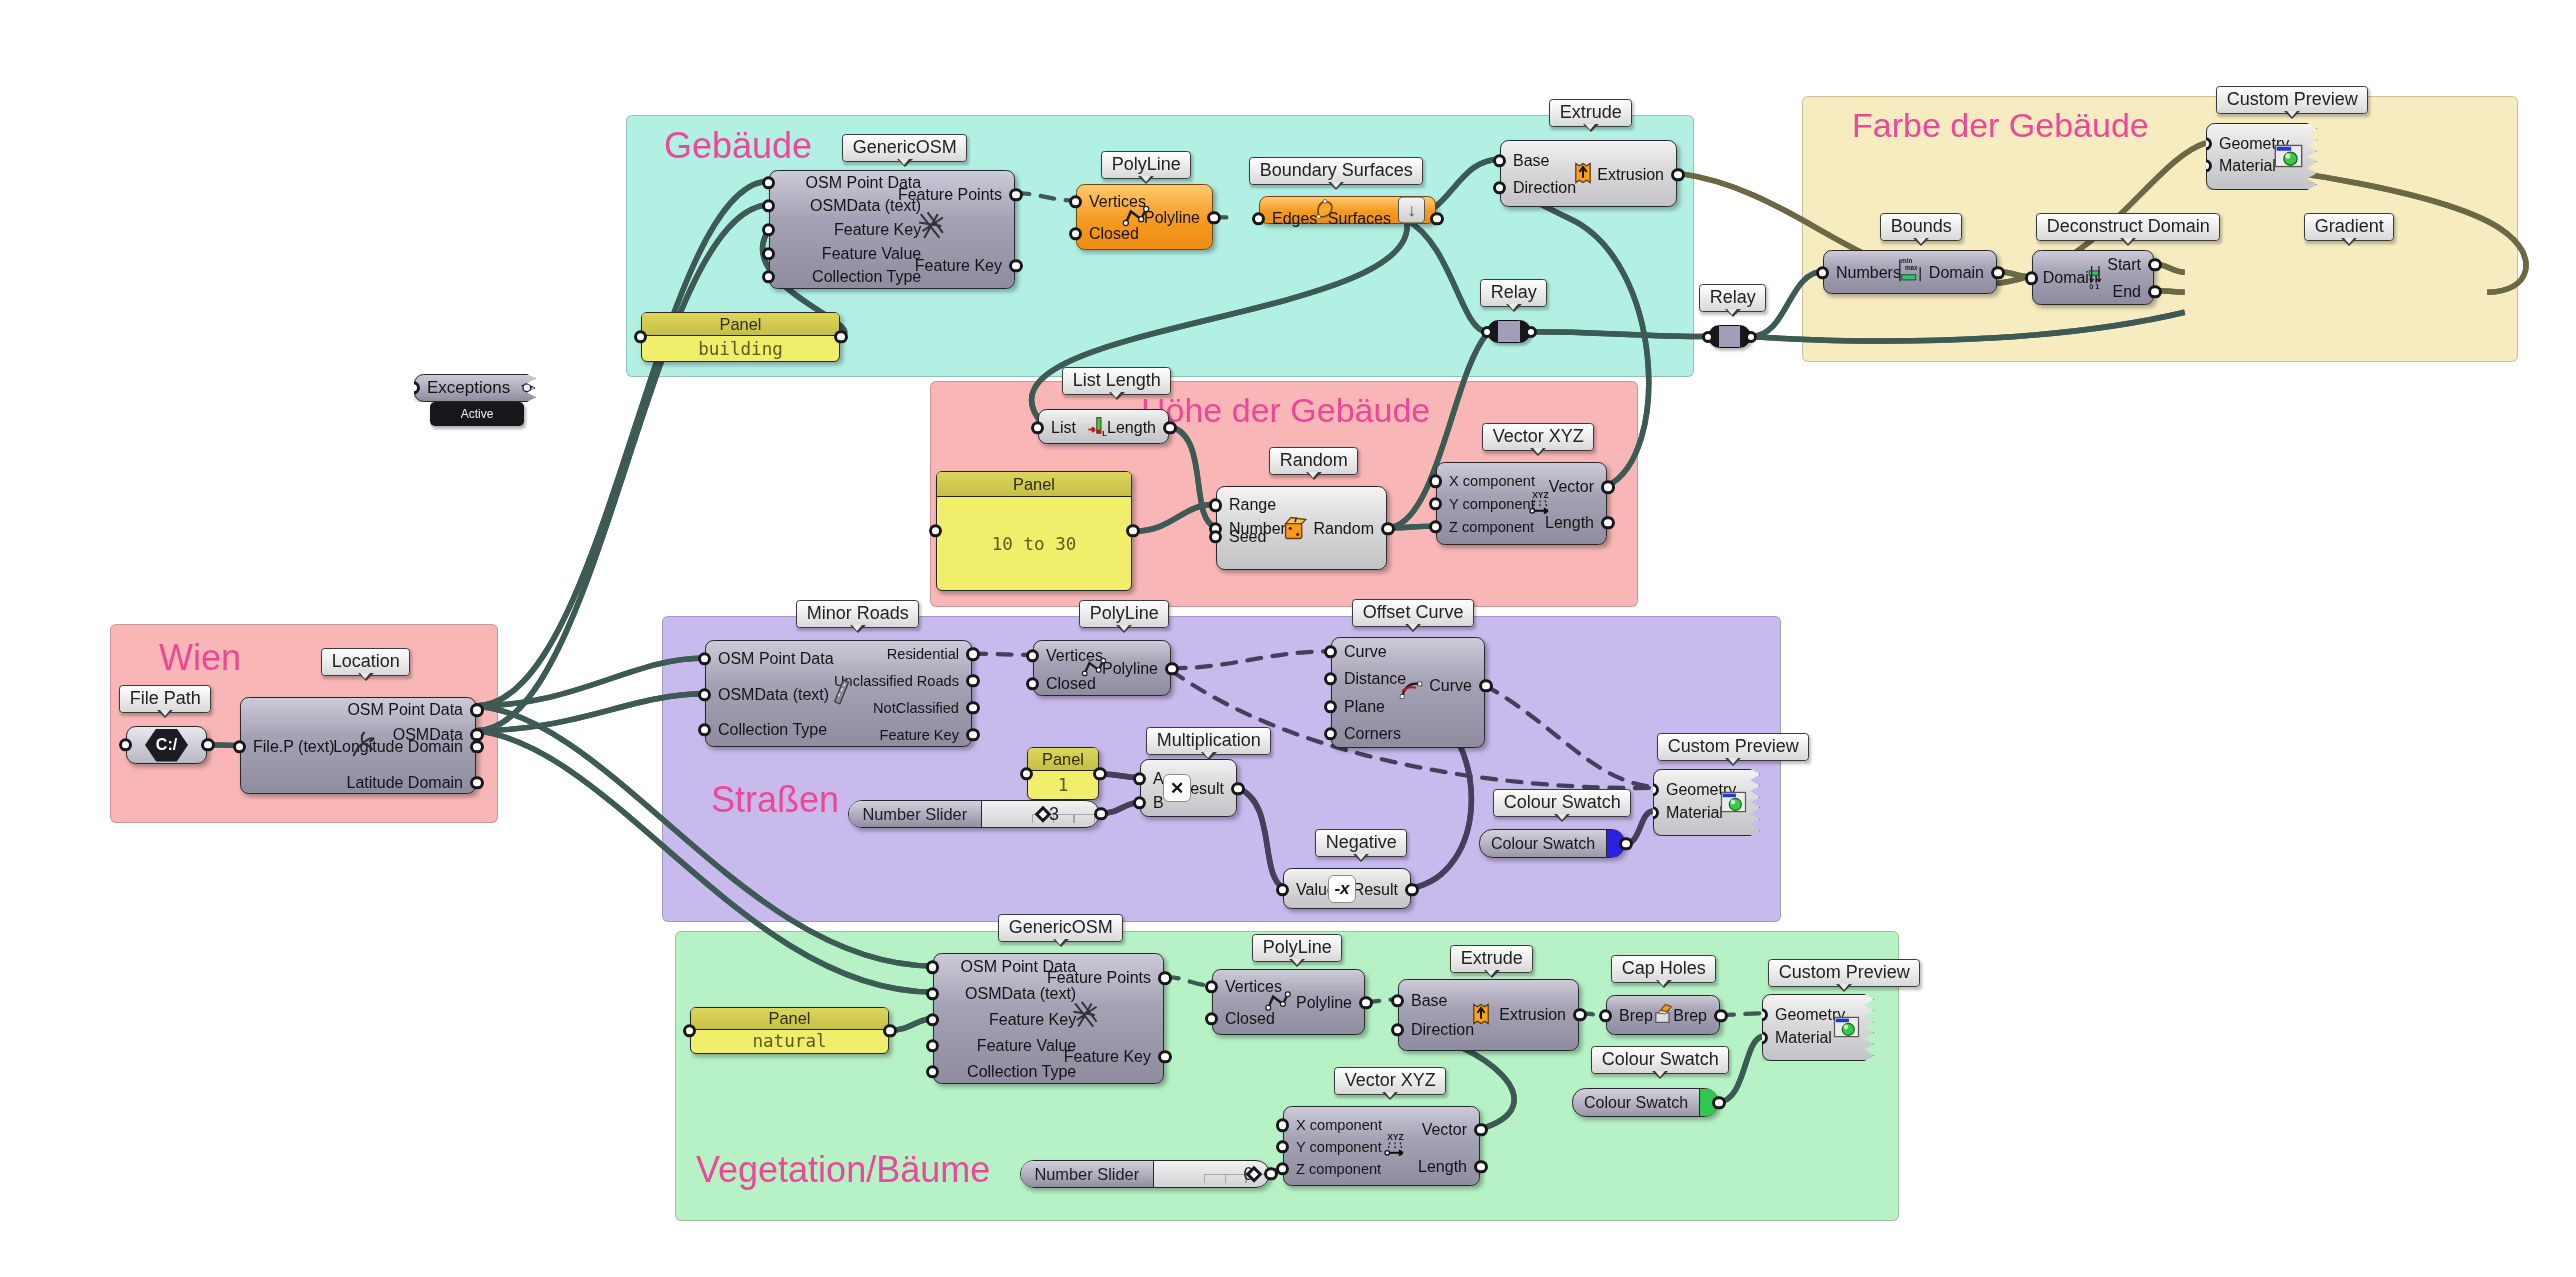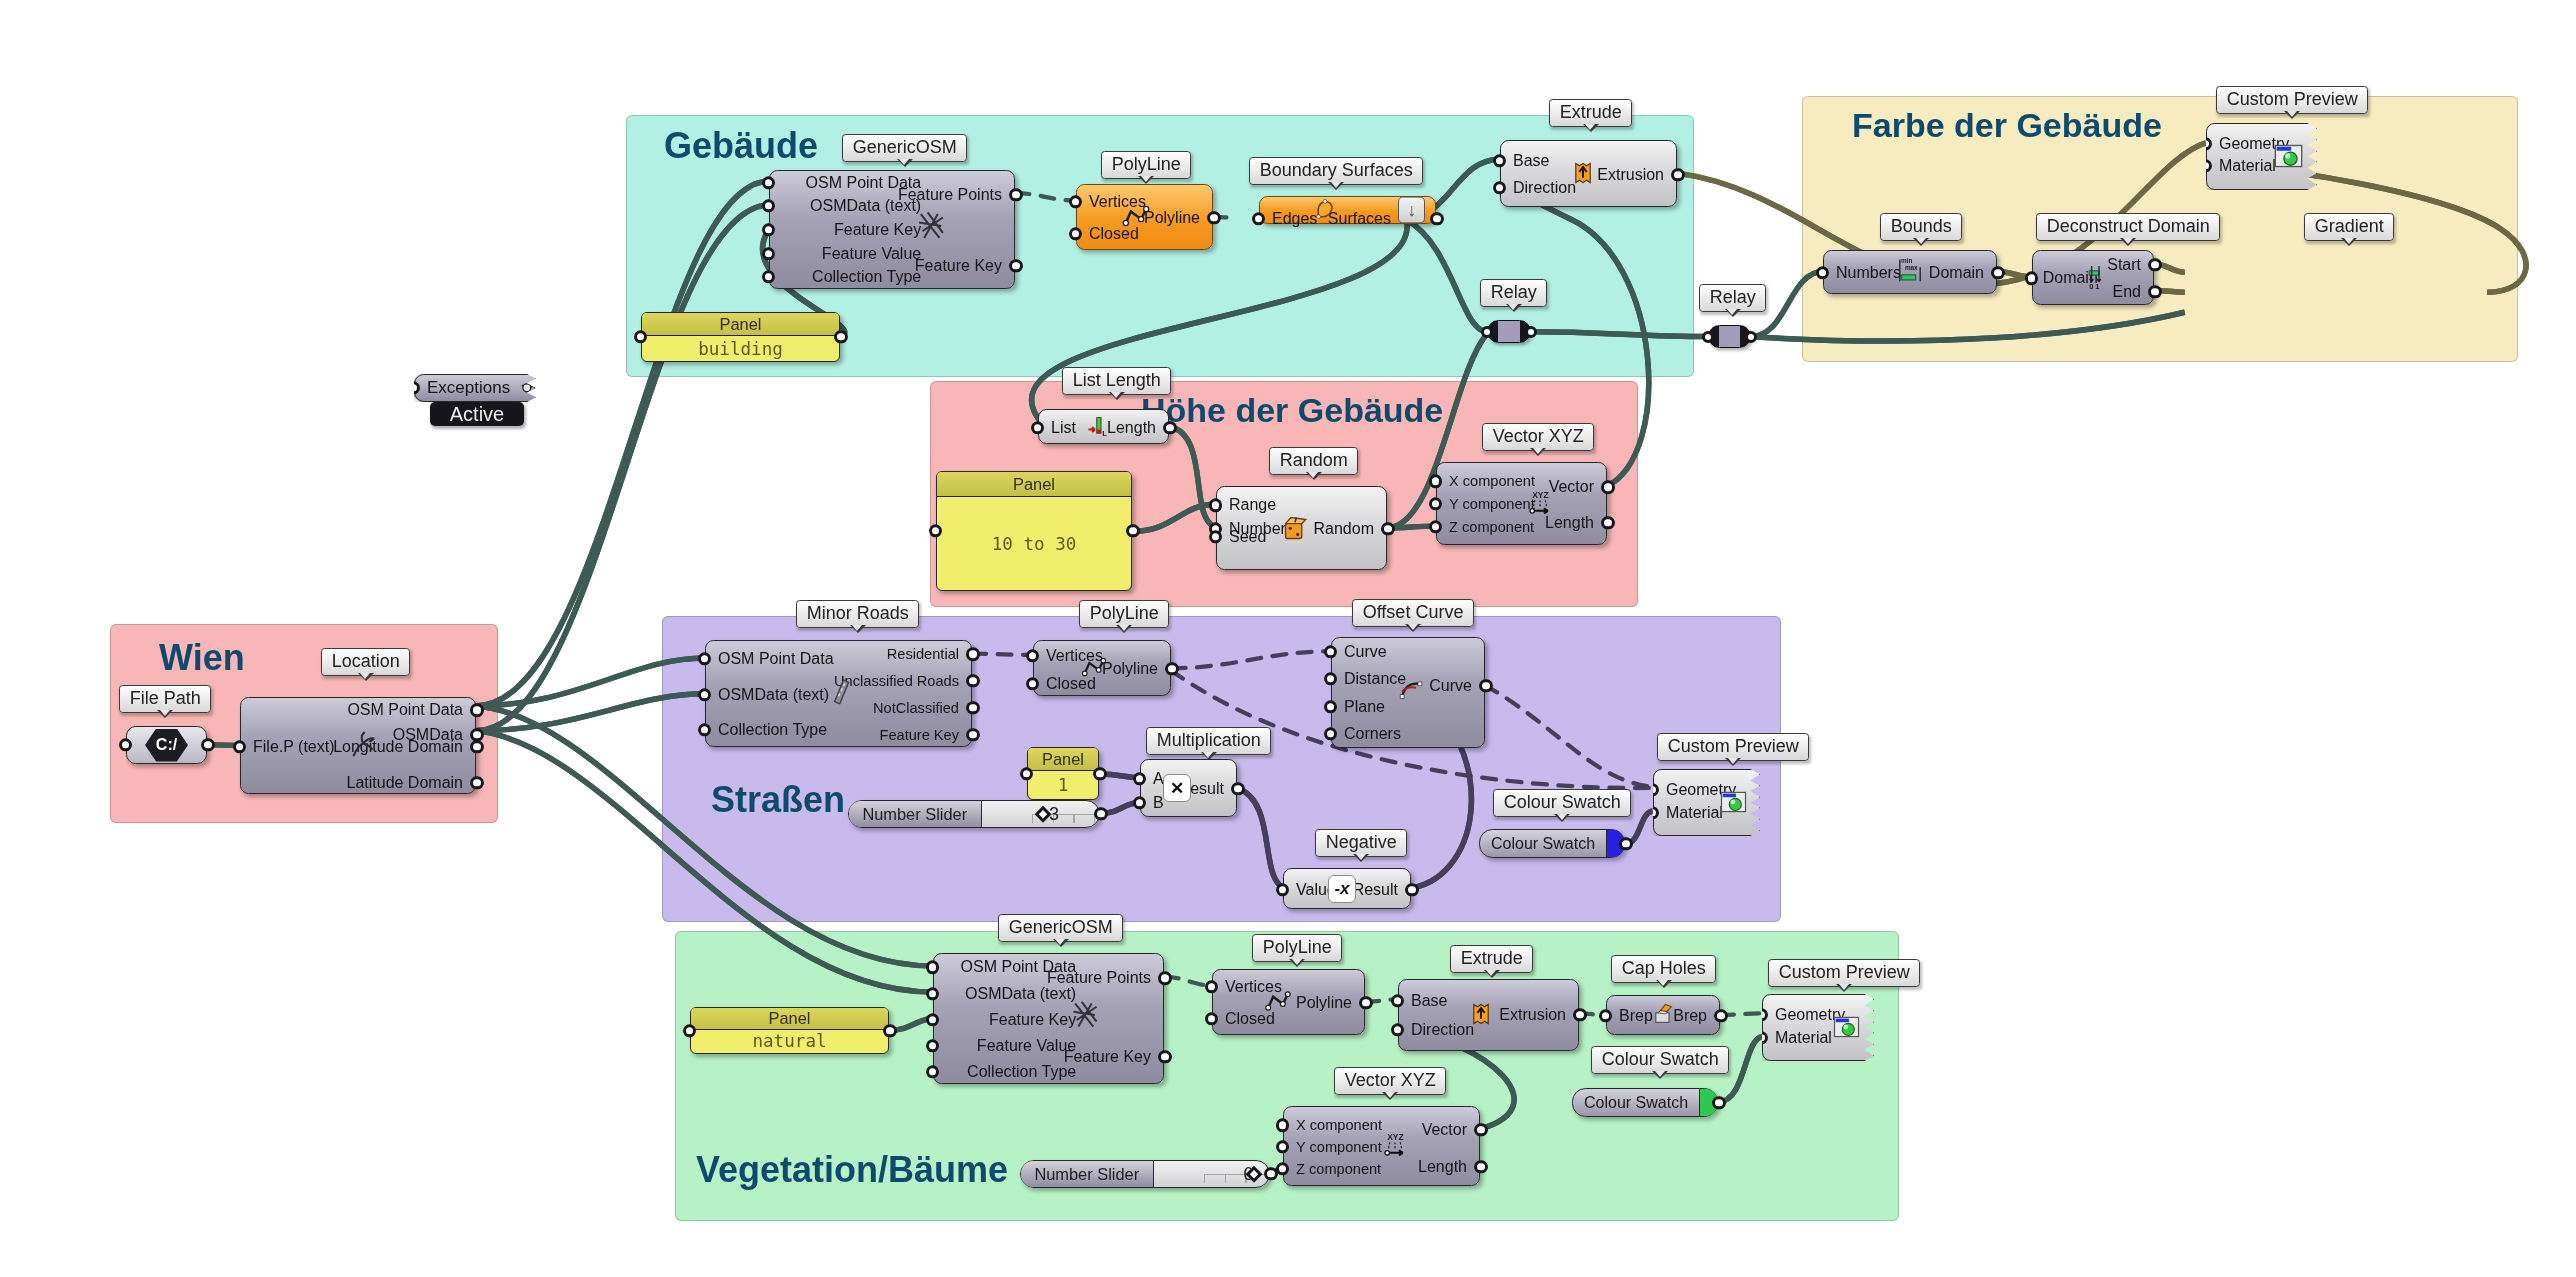--- a/index.html
+++ b/index.html
@@ -1,20 +1,20 @@
 <!DOCTYPE html>
 <html style="font-size:9.7px"><head>
 <meta charset="utf-8">
 <style>
   html,body{margin:0;padding:0;background:#fff;}
   #canvas{position:relative;width:2576px;height:1277px;background:#ffffff;overflow:hidden;
           font-family:"Liberation Sans",sans-serif;color:#141417;}
   
   .grp{position:absolute;border-radius:6px;border:0.6px solid rgba(0,0,0,.18);z-index:1;}
-  .gtitle{position:absolute;font-weight:bold;font-size:36px;color:#0c4a6e;white-space:nowrap;z-index:2;}
+  .gtitle{position:absolute;font-weight:normal;font-size:36px;color:#ec4899;white-space:nowrap;z-index:2;}
   
   svg.wires{position:absolute;left:0;top:0;z-index:3;}
   .w{fill:none;stroke:#3e5a55;stroke-width:9;}
   .p{stroke:#453f5c;} .y{stroke:#6c6845;}
   .d{stroke-width:7;stroke-dasharray:23 19;stroke-linecap:round;}
   use.c{fill:none;stroke:#b9d4cd;stroke-width:3.5;} use.cp{fill:none;stroke:#b9aed8;stroke-width:3.5;}
   use.cy{fill:none;stroke:#d6d0a8;stroke-width:3.5;}
   
   .tag{position:absolute;z-index:6;background:linear-gradient(180deg,#ffffff,#d8d8d8);
        border:1.8px solid #3a3a3a;border-radius:3.6px;padding:2.4px 9.7px;font-size:18px;color:#222;
@@ -87,21 +87,21 @@
   .fp::before{left:-8.5px;} .fp::after{right:-8.5px;}
   .hex{width:43px;height:33px;background:#1c1c22;color:#fff;display:flex;align-items:center;justify-content:center;
       font-weight:bold;font-size:16px;clip-path:polygon(26% 0,74% 0,100% 50%,74% 100%,26% 100%,0 50%);}
   
   .exc{position:absolute;z-index:5;display:flex;align-items:center;gap:8.5px;padding:0 12px;
       background:linear-gradient(180deg,#cdcbd8,#8f8ca0);border:1.8px solid #26262c;box-sizing:border-box;
       clip-path:polygon(0 0,calc(100% - 9px) 0,100% 16%,calc(100% - 9px) 33%,100% 50%,calc(100% - 9px) 66%,100% 83%,calc(100% - 9px) 100%,0 100%);
       border-radius:9.7px 0 0 9.7px;filter:drop-shadow(1.8px 2.4px 2.4px rgba(0,0,0,.35));font-size:17px;}
   .exc::before{content:"";position:absolute;width:13.4px;height:13.4px;border-radius:50%;background:#fff;
       border:3px solid #17171b;top:50%;left:-8px;transform:translateY(-50%);box-sizing:border-box;}
-  .activeTag{position:absolute;z-index:4;background:#17171b;color:#eee;border-radius:4.9px;font-size:20px;
+  .activeTag{position:absolute;z-index:4;background:#17171b;color:#eee;border-radius:4.9px;font-size:12px;
       display:flex;align-items:center;justify-content:center;box-shadow:1.8px 2.4px 3px rgba(0,0,0,.3);}
   
   .dab{position:absolute;right:9.7px;top:50%;transform:translateY(-50%);width:27px;height:27px;z-index:2;
       background:linear-gradient(180deg,#f4f4f4,#cfcfcf);border:1.8px solid #555;border-radius:4.9px;
       display:flex;align-items:center;justify-content:center;font-size:18px;font-weight:bold;color:#555;box-sizing:border-box;}
   .opic{width:28px;height:28px;background:#fff;border:1.8px solid #8a8a8a;border-radius:6px;display:flex;
       align-items:center;justify-content:center;font-weight:bold;font-size:17px;color:#111;box-sizing:border-box;}
   
   .gbar{position:absolute;left:107px;right:7.3px;top:5.5px;bottom:5.5px;border:1.8px solid #1d1d1d;border-radius:2.4px;
       background:linear-gradient(90deg,#cc2012 0%,#e85c0c 12%,#f29a14 26%,#f7d844 38%,#f4ec74 46%,#e8ecd8 54%,#bcd4ec 64%,#a6c4ea 76%,#92b2e0 88%,#7ea2d6 100%);}

